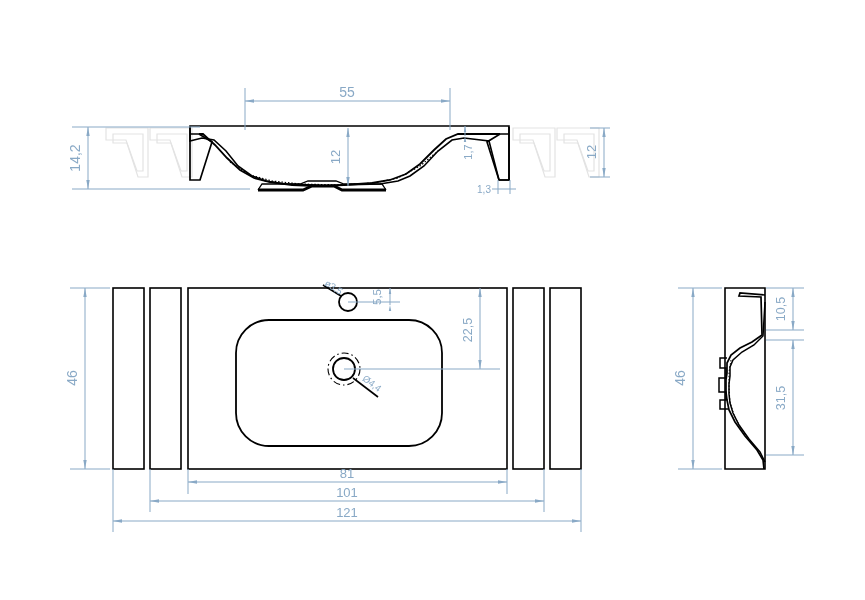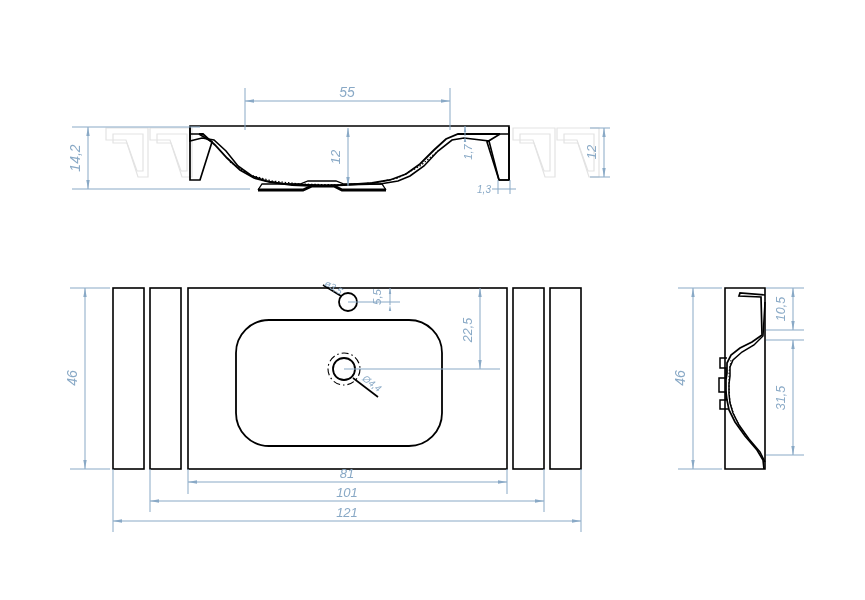--- a/index.html
+++ b/index.html
@@ -2,21 +2,21 @@
 <html><head>
 <meta charset="utf-8">
 <title>Washbasin Technical Drawing</title>
 <style>
   html,body{margin:0;padding:0;background:#ffffff;}
   body{
     width:865px;height:600px;overflow:hidden;
     font-family:"Liberation Sans", sans-serif;
     background:#ffffff;
   }
-  #sheet{position:relative;width:865px;height:600px;background:#fff;font-style:italic;}
+  #sheet{position:relative;width:865px;height:600px;background:#fff;}
   svg{display:block;}
   .dimtxt{
     font-family:"Liberation Sans", sans-serif;
     fill:#89a9c6;
   }
 </style>
 </head>
 <body>
 
 <div id="sheet">

